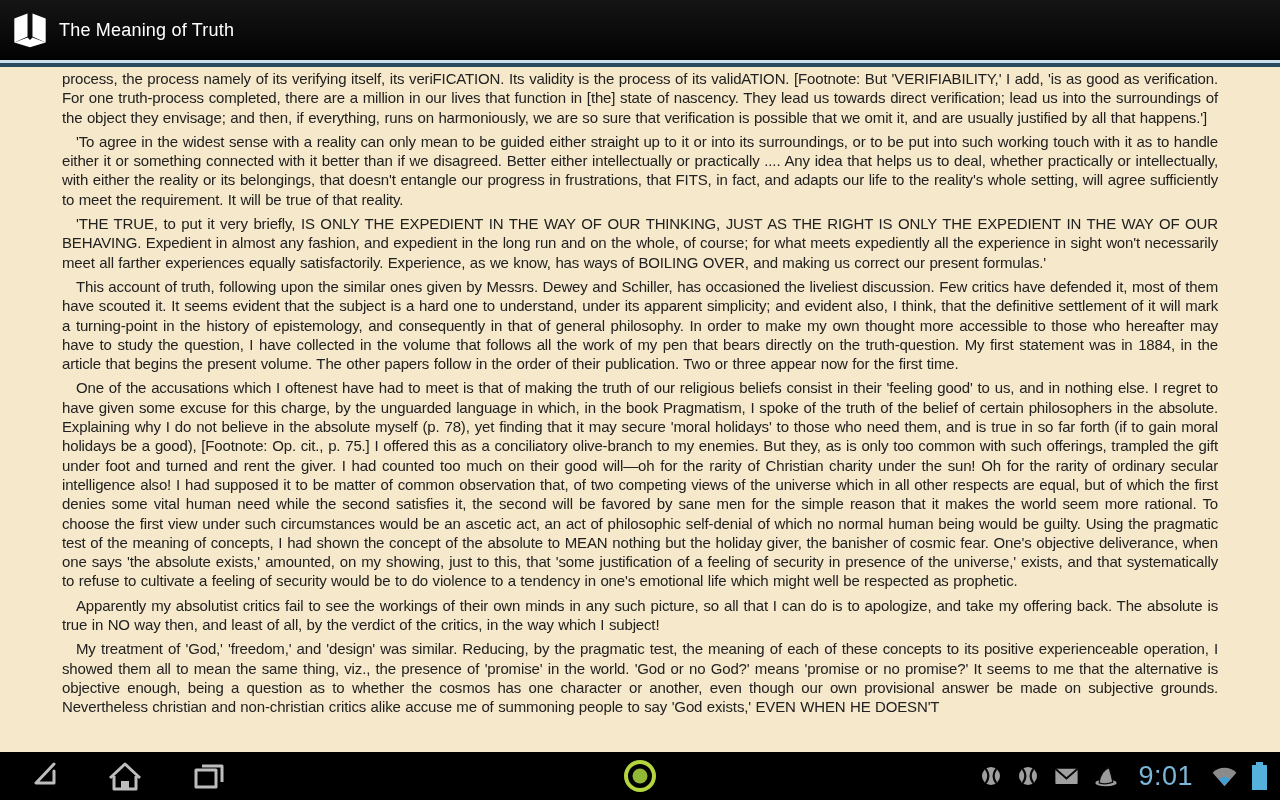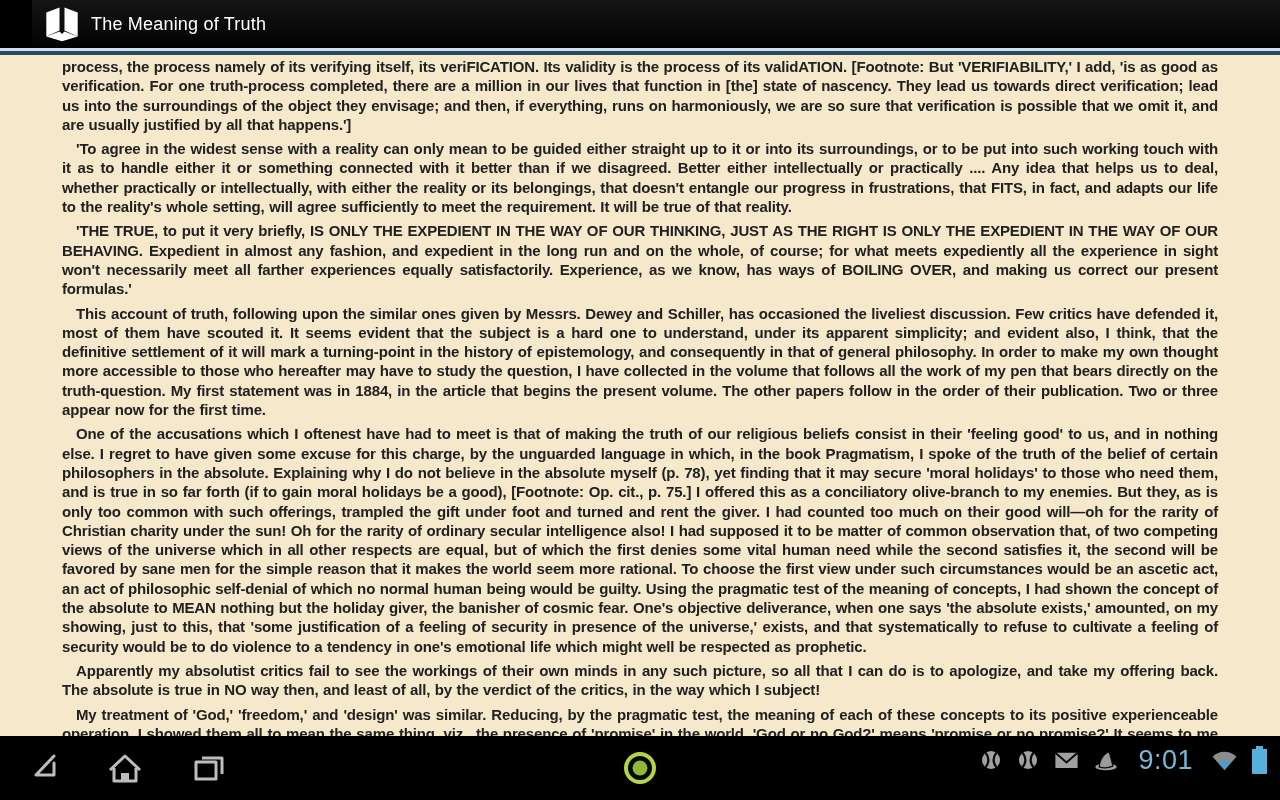--- a/index.html
+++ b/index.html
@@ -1,35 +1,35 @@
 <!DOCTYPE html>
 <html><head>
 <meta charset="utf-8">
 <style>
   * { margin:0; padding:0; box-sizing:border-box; }
   html,body { width:1280px; height:800px; }
   body { background:#000; font-family:"Liberation Sans", sans-serif; overflow:hidden; }
   .screen { position:relative; width:1280px; height:800px; background:#000; overflow:hidden; }
 
   
-  .action-bar { height:48px; display:flex; align-items:center; background:linear-gradient(#151515,#020202); padding-left:10px;margin-left:32px; }
+  .action-bar { height:60px; display:flex; align-items:center; background:linear-gradient(#151515,#020202); padding-left:10px; }
   .app-icon svg { display:block; }
   .app-title { color:#ffffff; font-size:18px; font-weight:400; margin-left:9px; letter-spacing:.2px; }
   .divider-light { height:3px; background:#c9dfec; }
   .divider-dark  { height:4px; background:#294a5e; }
 
   
   .reader { height:697px; background:#f6e8cb; padding:2px 62px 0; overflow:hidden;
             color:#212121; font-size:15px; line-height:19.3px; text-align:justify;
-            letter-spacing:-0.15px; word-spacing:0.5px;font-weight:bold; }
+            letter-spacing:-0.15px; word-spacing:0.5px; }
   .reader p { margin:0 0 5px 0; text-indent:14px; }
   .reader p.noindent { text-indent:0; }
 
   
-  .nav-bar { position:absolute; bottom:0; left:0; width:1280px; height:64px; background:#000;
+  .nav-bar { position:absolute; bottom:0; left:0; width:1280px; height:48px; background:#000;
              display:flex; align-items:center; }
   .nav-left { display:flex; align-items:center; gap:38px; padding-left:18px; }
   .nav-btn { background:none; border:none; width:46px; height:46px; display:flex;
              align-items:center; justify-content:center; cursor:pointer; }
   .nav-center { position:absolute; left:50%; top:50%; transform:translate(-50%,-50%); }
   .rec-btn { background:none; border:none; cursor:pointer; display:block; }
   .rec-ring { display:block; width:32px; height:32px; border:4px solid #b5d53e; border-radius:50%; position:relative; }
   .rec-dot  { position:absolute; left:50%; top:50%; transform:translate(-50%,-50%);
               width:15px; height:15px; border-radius:50%; background:#90b835; }
   .nav-right { position:absolute; right:12px; top:0; height:48px; display:flex; align-items:center; gap:13px; }

